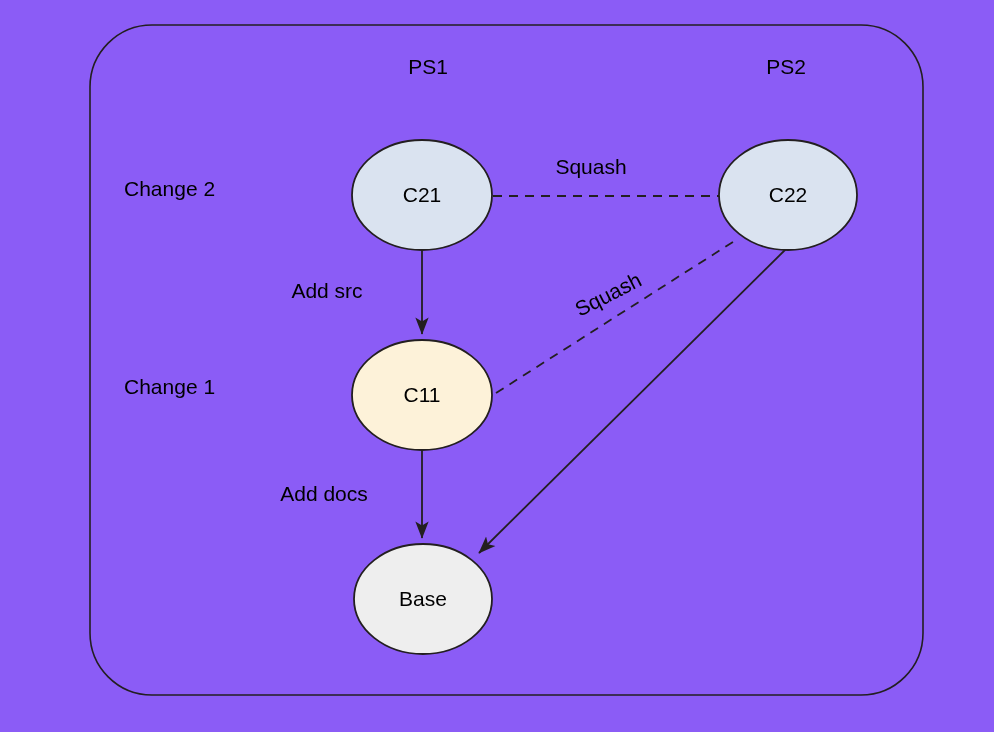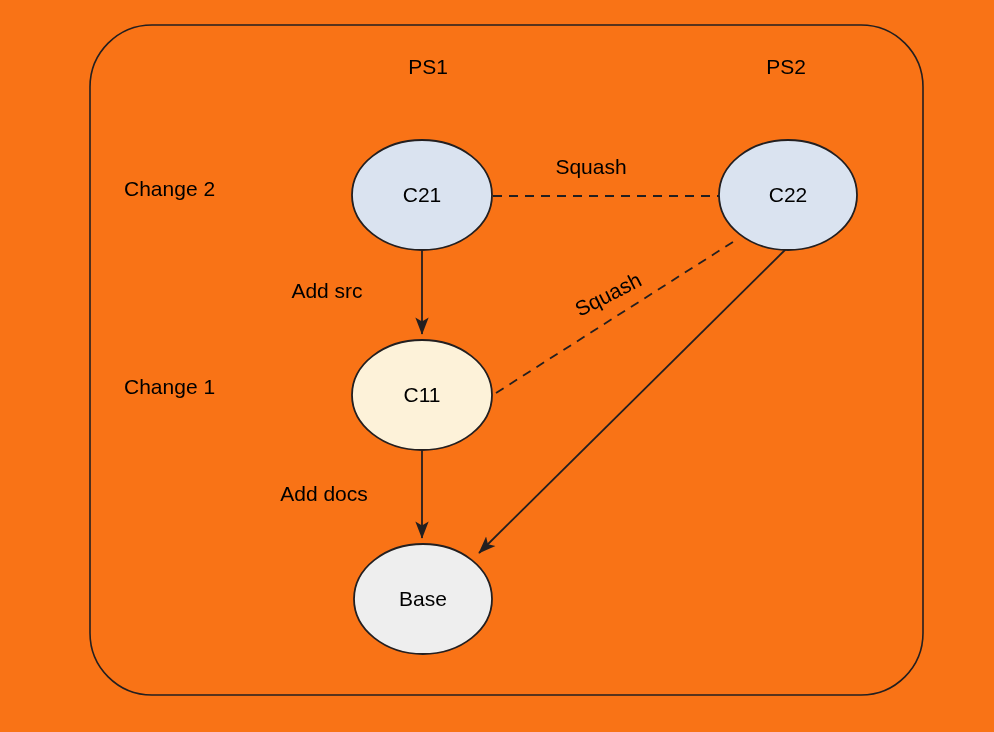--- a/index.html
+++ b/index.html
@@ -10,21 +10,21 @@
   body {
     width: 994px;
     height: 732px;
     font-family: "Liberation Sans", sans-serif;
     overflow: hidden;
   }
   #canvas {
     position: relative;
     width: 994px;
     height: 732px;
-    background: #f97316;
+    background: #8b5cf6;
   }
   svg.diagram {
     position: absolute;
     top: 0;
     left: 0;
     width: 994px;
     height: 732px;
   }
   .node-label {
     font-family: "Liberation Sans", sans-serif;

